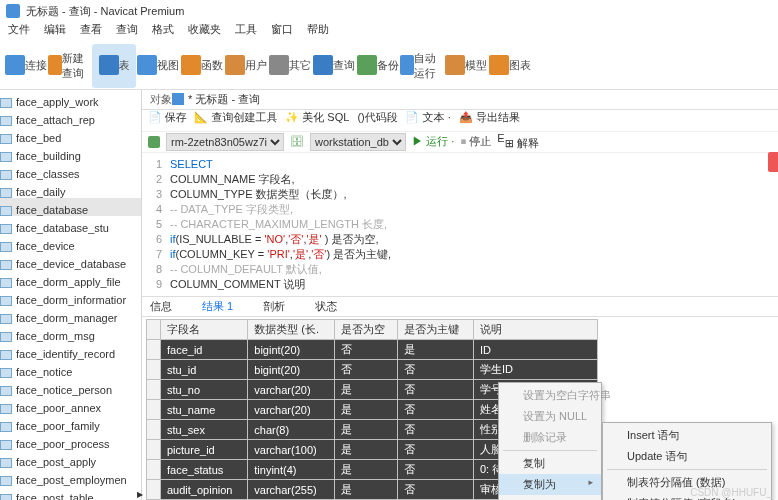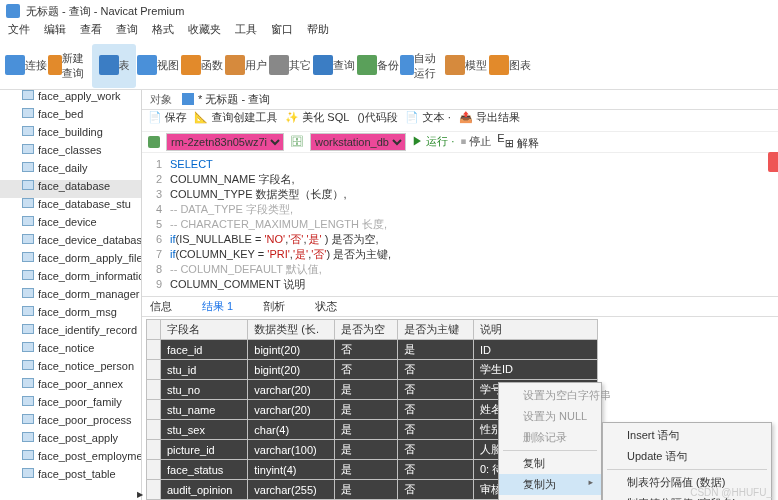--- a/index.html
+++ b/index.html
@@ -7,31 +7,31 @@
 .titlebar{height:22px;display:flex;align-items:center;padding:0 6px;gap:6px;background:#fff}
 .titlebar .icon{width:14px;height:14px;background:#4a90d9;border-radius:2px}
 .menu{height:20px;display:flex;gap:14px;padding:0 8px;color:#444}
 .toolbar{height:48px;display:flex;align-items:center;padding:2px 4px;border-bottom:1px solid #ddd;gap:0}
 .tbtn{width:44px;display:flex;flex-direction:row;align-items:center;justify-content:center;height:44px;cursor:pointer;border-radius:3px}
 .tbtn.active{background:#d0e6f6}
 .tbtn .ic{width:20px;height:20px;margin-bottom:2px}
 .tbtn span{font-size:11px;color:#444}
 .main{display:flex;height:410px}
 .sidebar{width:142px;border-right:1px solid #d6d6d6;overflow:hidden;background:#fff}
-.sbi{height:18px;display:flex;align-items:flex-start;padding-left:22px;gap:4px;white-space:nowrap;overflow:hidden}
+.sbi{height:18px;display:flex;align-items:flex-end;gap:4px;white-space:nowrap;overflow:hidden}
 .sbi.sel{background:#e6e6e6}
 .sbi .tic{width:12px;height:10px;background:#c9dff2;border:1px solid #7aa7c9;flex-shrink:0}
 .content{flex:1;display:flex;flex-direction:column}
-.tabs{height:22px;display:flex;align-items:center;border-bottom:1px solid #ddd;padding-left:8px;gap:10px}
+.tabs{height:22px;display:flex;align-items:center;border-bottom:1px solid #ddd;padding-left:8px;}
 .tabs .obj{color:#666}
 .tabs .tab{display:flex;align-items:center;gap:4px}
 .qtool{height:24px;display:flex;align-items:flex-start;padding:0 6px;gap:8px;border-bottom:1px solid #eee;color:#555}
 .qtool .blue{color:#1a73e8}
 .conns{height:24px;display:flex;align-items:center;padding:0 6px;gap:6px;border-bottom:1px solid #eee}
-.conns select{font-size:11px;height:18px;border:1px solid #ccc;background:#ec4899}
+.conns select{font-size:11px;height:18px;border:1px solid #ccc;background:#e5e5e5}
 .conns .run{color:#2a8a2a}
 .conns .stop{color:#aaa}
 .sql{flex:0 0 auto;padding:4px 0;border-bottom:1px solid #ddd;font-family:Consolas,monospace;font-size:11px;line-height:15px}
 .sql .row{display:flex}
 .sql .ln{width:28px;text-align:right;color:#999;padding-right:8px;user-select:none}
 .sql .kw{color:#0066cc}
 .sql .str{color:#c41a16}
 .sql .cm{color:#aaa}
 .rtabs{height:22px;display:flex;align-items:center;padding-left:8px;gap:30px;border-bottom:1px solid #ddd;color:#666}
 .rtabs .act{color:#1a73e8}
@@ -121,20 +121,24 @@
   </div>
 
 <div class="main">
   <div class="sidebar" id="sidebar">
       <div class="sbi">
         <div class="tic"></div>
         <span>face_apply_work</span>
       </div>
       <div class="sbi">
         <div class="tic"></div>
+        <span>face_attach_rep</span>
+      </div>
+      <div class="sbi">
+        <div class="tic"></div>
         <span>face_bed</span>
       </div>
       <div class="sbi">
         <div class="tic"></div>
         <span>face_building</span>
       </div>
       <div class="sbi">
         <div class="tic"></div>
         <span>face_classes</span>
       </div>
@@ -318,21 +322,21 @@
             <td style="background:#f2f2f2"></td>
             <td>stu_name</td>
             <td>varchar(20)</td>
             <td>是</td>
             <td>否</td>
             <td>姓名</td>
           </tr>
           <tr class="data">
             <td style="background:#f2f2f2"></td>
             <td>stu_sex</td>
-            <td>char(4)</td>
+            <td>char(8)</td>
             <td>是</td>
             <td>否</td>
             <td>性别</td>
           </tr>
           <tr class="data">
             <td style="background:#f2f2f2"></td>
             <td>picture_id</td>
             <td>varchar(100)</td>
             <td>是</td>
             <td>否</td>

